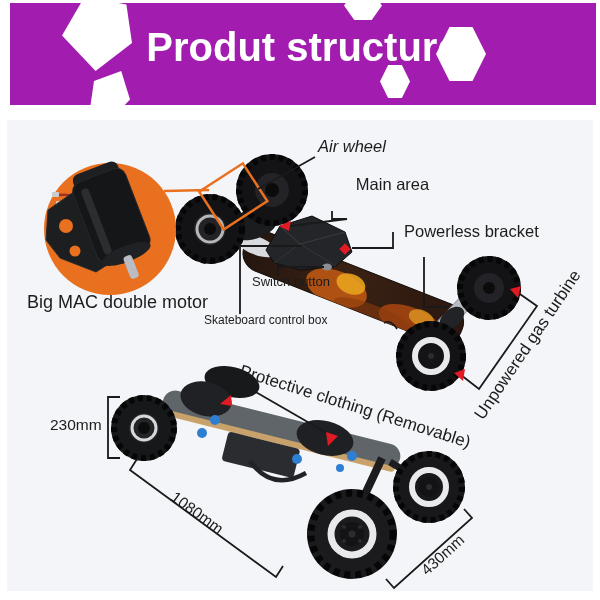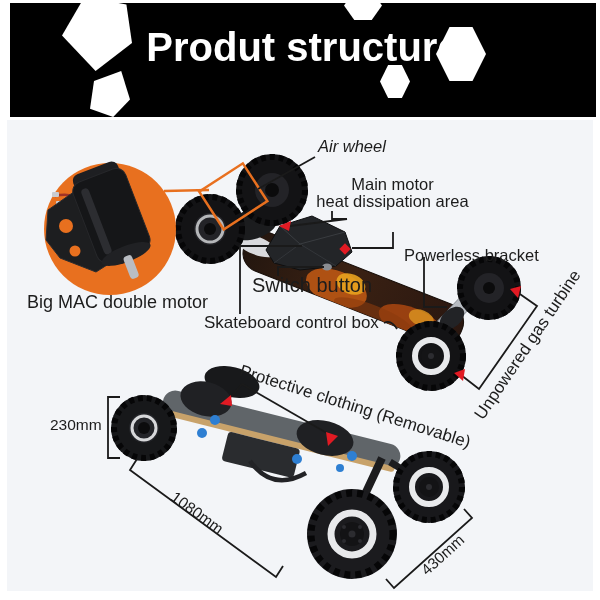--- a/index.html
+++ b/index.html
@@ -1,41 +1,41 @@
 <!DOCTYPE html>
 <html><head>
 <meta charset="utf-8">
 <style>
   html,body{margin:0;padding:0;background:#ffffff;}
   #page{position:relative;width:600px;height:600px;background:#ffffff;overflow:hidden;
         font-family:"Liberation Sans",sans-serif;}
   
-  #banner{position:absolute;left:10px;top:3px;right:4px;height:114px;background:#000000;overflow:hidden;}
+  #banner{position:absolute;left:10px;top:3px;right:4px;height:102px;background:#a21caf;overflow:hidden;}
   .deco{position:absolute;background:#fff;}
   .deco.pent-big{left:52px;top:-6px;width:70px;height:74px;
     clip-path:polygon(32% 0,92% 10%,100% 62%,48% 100%,0 52%);}
   .deco.pent-small{left:80px;top:68px;width:40px;height:46px;
     clip-path:polygon(10% 22%,78% 0,100% 62%,58% 100%,0 82%);}
   .hex{clip-path:polygon(27% 0,73% 0,100% 50%,73% 100%,27% 100%,0 50%);}
   .deco.hex-top{left:334px;top:-12px;width:38px;height:29px;}
   .deco.hex-small{left:370px;top:62px;width:30px;height:33px;}
   .deco.hex-big{left:426px;top:24px;width:50px;height:54px;}
   #title{position:absolute;left:0;right:0;top:22px;text-align:center;color:#fff;
          font-size:40px;font-weight:700;letter-spacing:0px;}
   
   #panel{position:absolute;left:7px;top:120px;right:7px;bottom:9px;background:#f3f5f8;}
   #diagram-svg{position:absolute;left:0;top:0;}
   
   .lbl{position:absolute;font-size:16.5px;color:#1c1c1c;white-space:nowrap;line-height:1.05;}
   .lbl.air-wheel{left:318px;top:138px;font-style:italic;}
   .lbl.main-board{left:300px;top:176px;width:185px;text-align:center;white-space:normal;}
   .lbl.voltage{left:355px;top:213px;}
-  .lbl.powerless{left:404px;top:247px;}
-  .lbl.switch{left:252px;top:275px;font-size:20px;}
-  .lbl.controlbox{left:204px;top:314px;font-size:17px;}
+  .lbl.powerless{left:404px;top:223px;}
+  .lbl.switch{left:252px;top:275px;font-size:13px;}
+  .lbl.controlbox{left:204px;top:314px;font-size:12px;}
   .lbl.bigmac{left:27px;top:293px;font-size:18px;text-align:center;}
   .lbl.gasturbine{left:428px;top:336px;width:200px;text-align:center;font-size:17px;
       transform:rotate(-56deg);}
   .lbl.protective{left:215px;top:398px;width:280px;text-align:center;font-size:17px;
       transform:rotate(17.5deg);}
   .lbl.dim{font-size:15.5px;}
   .lbl.dim-h{left:50px;top:417px;text-align:center;}
   .lbl.dim-l{left:162px;top:505px;width:70px;text-align:center;transform:rotate(36deg);}
   .lbl.dim-w{left:413px;top:547px;width:60px;text-align:center;transform:rotate(-42deg);}
 </style>
@@ -230,22 +230,21 @@
     <g stroke="#1a1a1a" stroke-width="1.8" fill="none">
       <path d="M120,397 L108,397 L108,458 L120,458"></path>
       <path d="M137,459 L130,470 L276,577 L283,566"></path>
       <path d="M386,579 L394,588 L472,518 L464,509"></path>
     </g>
   </svg>
 
   <div class="lbl air-wheel">Air wheel</div>
 
   <div class="lbl main-board">
-    <div>Main motor</div>
-    <div>heat dissipation area</div>
+    <div>Main area</div>
   </div>
 
   <div class="lbl powerless">Powerless bracket</div>
   <div class="lbl switch">Switch button</div>
   <div class="lbl controlbox">Skateboard control box</div>
   <div class="lbl bigmac">Big MAC double motor</div>
   <div class="lbl gasturbine">Unpowered gas turbine</div>
   <div class="lbl protective">Protective clothing (Removable)</div>
 
   <div class="lbl dim dim-h">230mm</div>

